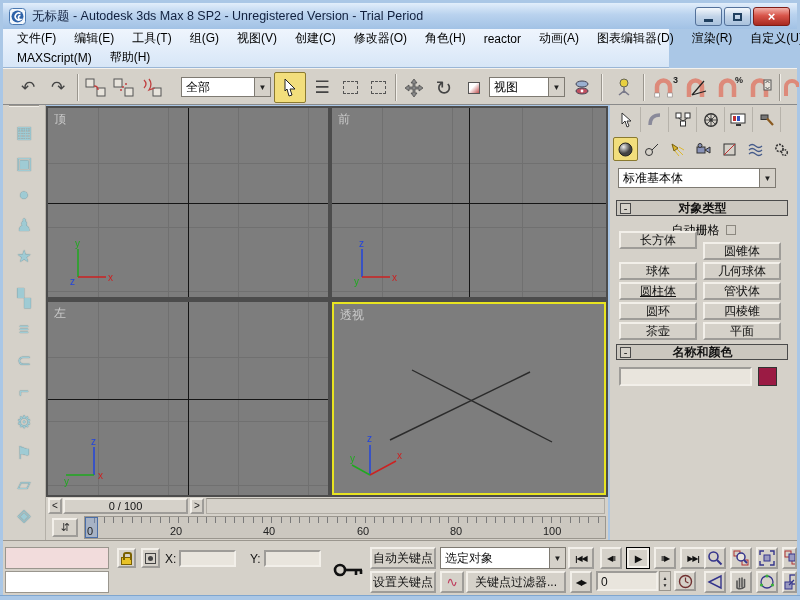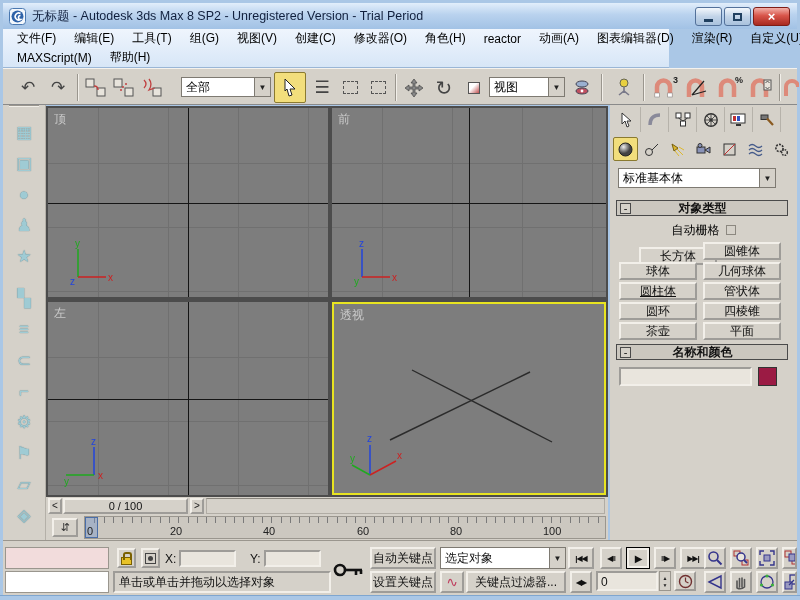--- a/index.html
+++ b/index.html
@@ -464,21 +464,21 @@
       <span>自动栅格</span><span class="cb"></span>
     </div>
     <div id="obj-buttons"></div>
 
     <div class="roll" id="roll2">
       <span class="minus">-</span>
       <span class="roll-title">名称和颜色</span>
     </div>
     <div class="name-field"></div>
     <div class="color-swatch" id="color-swatch" style="background: rgb(155, 27, 68);"></div>
-  <div class="cmd-btn" style="left: 9px; top: 142px; margin-left: 20px;">长方体</div>
+  <div class="cmd-btn" style="left: 9px; top: 126px;">长方体</div>
       <div class="cmd-btn" style="left: 93px; top: 137px;">圆锥体</div>
       <div class="cmd-btn" style="left: 9px; top: 157px;">球体</div>
       <div class="cmd-btn" style="left: 93px; top: 157px;">几何球体</div>
       <div class="cmd-btn" style="left: 9px; top: 177px; text-decoration: underline;">圆柱体</div>
       <div class="cmd-btn" style="left: 93px; top: 177px;">管状体</div>
       <div class="cmd-btn" style="left: 9px; top: 197px;">圆环</div>
       <div class="cmd-btn" style="left: 93px; top: 197px;">四棱锥</div>
       <div class="cmd-btn" style="left: 9px; top: 217px;">茶壶</div>
       <div class="cmd-btn" style="left: 93px; top: 217px;">平面</div>
     </div>
@@ -523,21 +523,20 @@
     <span class="sb field" style="left:261px;top:9px;width:57px;height:17px"></span>
 
     <span class="sb" style="left:327px;top:6px;width:38px;height:46px;display:flex;align-items:center;justify-content:center">
       <svg width="32" height="26">
           <circle cx="7" cy="13" r="5" fill="none" stroke="#111" stroke-width="2.6"></circle>
           <line x1="12" y1="13" x2="29" y2="13" stroke="#111" stroke-width="2.6"></line>
           <line x1="23" y1="13" x2="23" y2="18" stroke="#111" stroke-width="2.6"></line>
           <line x1="28" y1="13" x2="28" y2="17" stroke="#111" stroke-width="2.6"></line>
         </svg>
     </span>
-    <span class="sb prompt-box">单击或单击并拖动以选择对象</span>
 
     <span class="sb raised" style="left:367px;top:6px;width:66px;height:22px">自动关键点</span>
     <span class="sb raised" style="left:367px;top:30px;width:66px;height:22px">设置关键点</span>
 
     <div class="combo sb" style="left:437px;top:6px;width:126px;height:22px">
       <span>选定对象</span>
       <span class="arrow">▼</span>
     </div>
     <span class="sb raised" style="left:437px;top:30px;width:24px;height:22px;color:#c04060;font-size:14px">∿</span>
     <span class="sb raised" style="left:463px;top:30px;width:100px;height:22px">关键点过滤器...</span>

